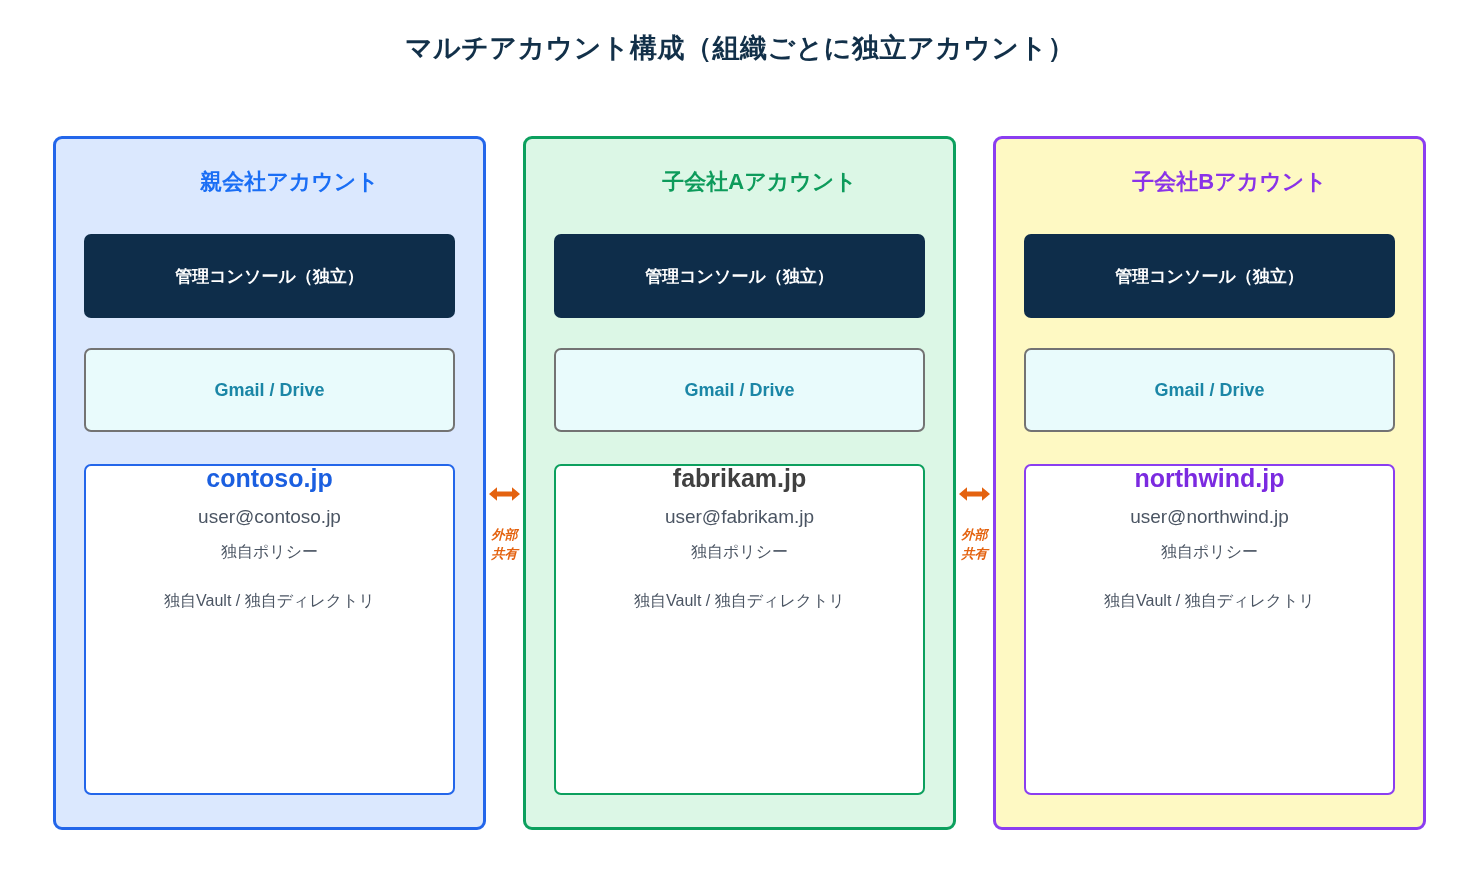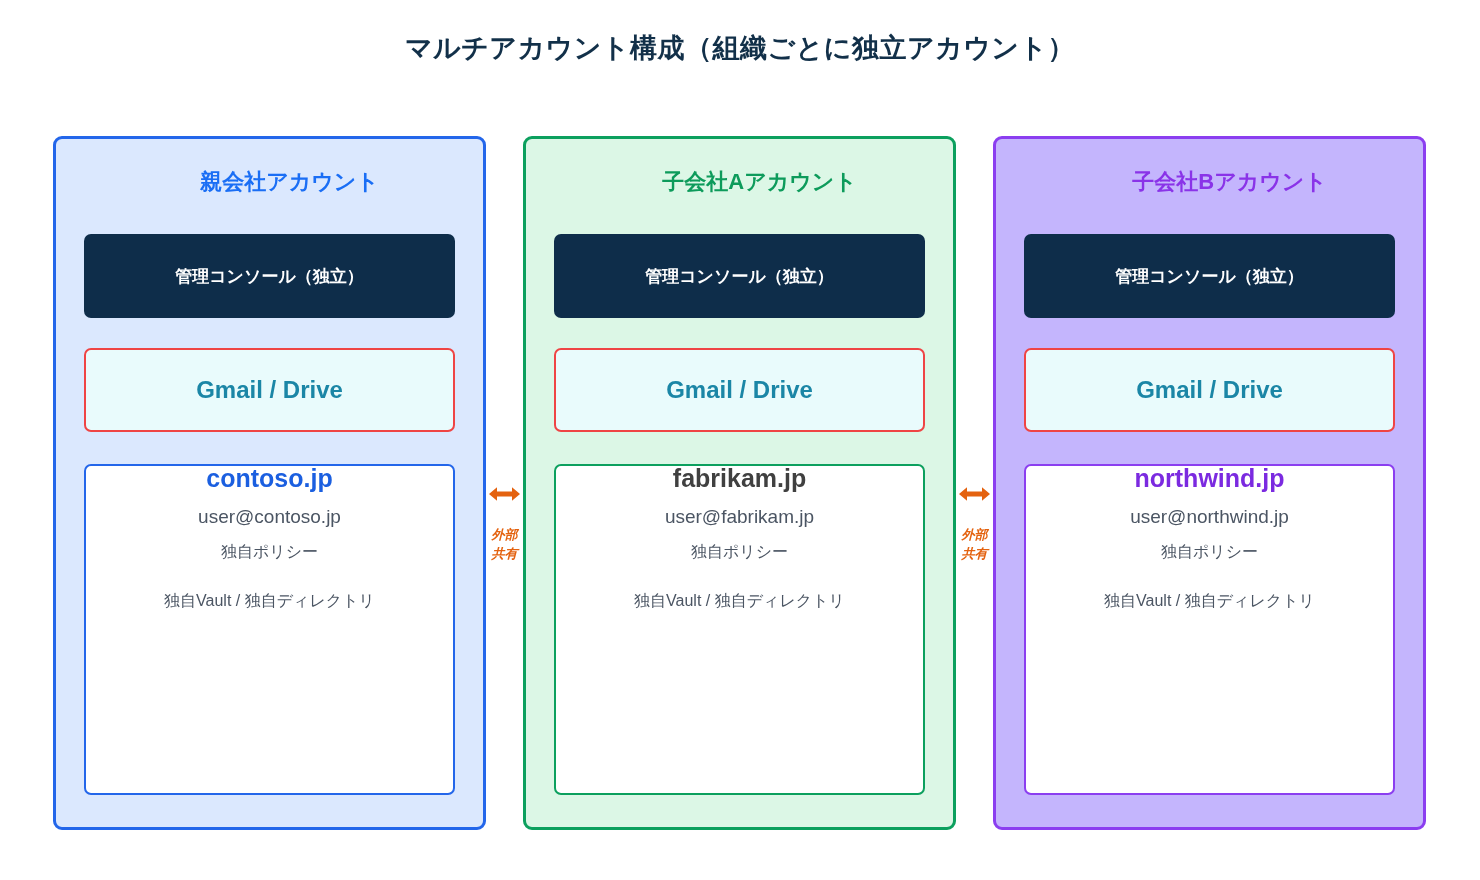--- a/index.html
+++ b/index.html
@@ -87,27 +87,27 @@
     font-weight: bold;
     white-space: nowrap;
   }
 
   .service-box {
     box-sizing: border-box;
     width: 100%;
     height: 84px;
     margin-top: 30px;
     background: #e9fbfc;
-    border: 2px solid #ef4444;
+    border: 2px solid #737373;
     border-radius: 7px;
     display: flex;
     align-items: center;
     justify-content: center;
     color: #1b86a6;
-    font-size: 24px;
+    font-size: 18px;
     font-weight: bold;
     white-space: nowrap;
   }
 
   .domain-card {
     box-sizing: border-box;
     width: 100%;
     flex: 1 1 auto;
     margin-top: 32px;
     margin-bottom: 32px;
@@ -187,21 +187,21 @@
   .panel.blue   { background: #dbe8fe; border-color: #2366ea; }
   .panel.blue   .panel-title { color: #1a6ef5; }
   .panel.blue   .domain-card { border-color: #2366ea; }
   .panel.blue   .domain-name { color: #1b5fe0; }
 
   .panel.green  { background: #dcf7e6; border-color: #0ca05e; }
   .panel.green  .panel-title { color: #0d9b5b; }
   .panel.green  .domain-card { border-color: #0ca05e; }
   .panel.green  .domain-name { color: #404040; }
 
-  .panel.purple { background: #c4b5fd; border-color: #8b3ef0; }
+  .panel.purple { background: #fef9c3; border-color: #8b3ef0; }
   .panel.purple .panel-title { color: #8a33e8; }
   .panel.purple .domain-card { border-color: #8b3ef0; }
   .panel.purple .domain-name { color: #7b2ae0; }
 </style>
 </head>
 <body>
 
 <div class="page">
 
   <div class="diagram-title">マルチアカウント構成（組織ごとに独立アカウント）</div>

